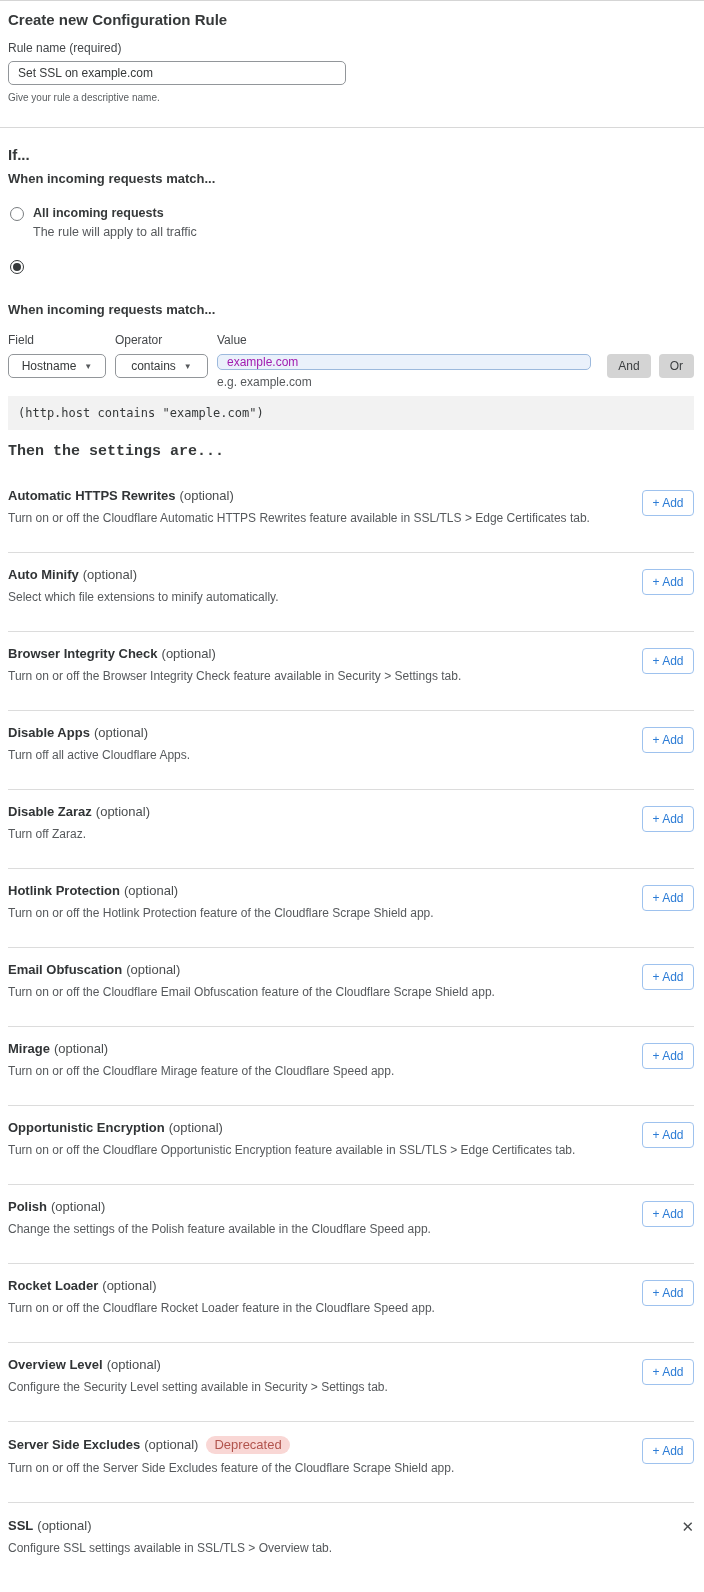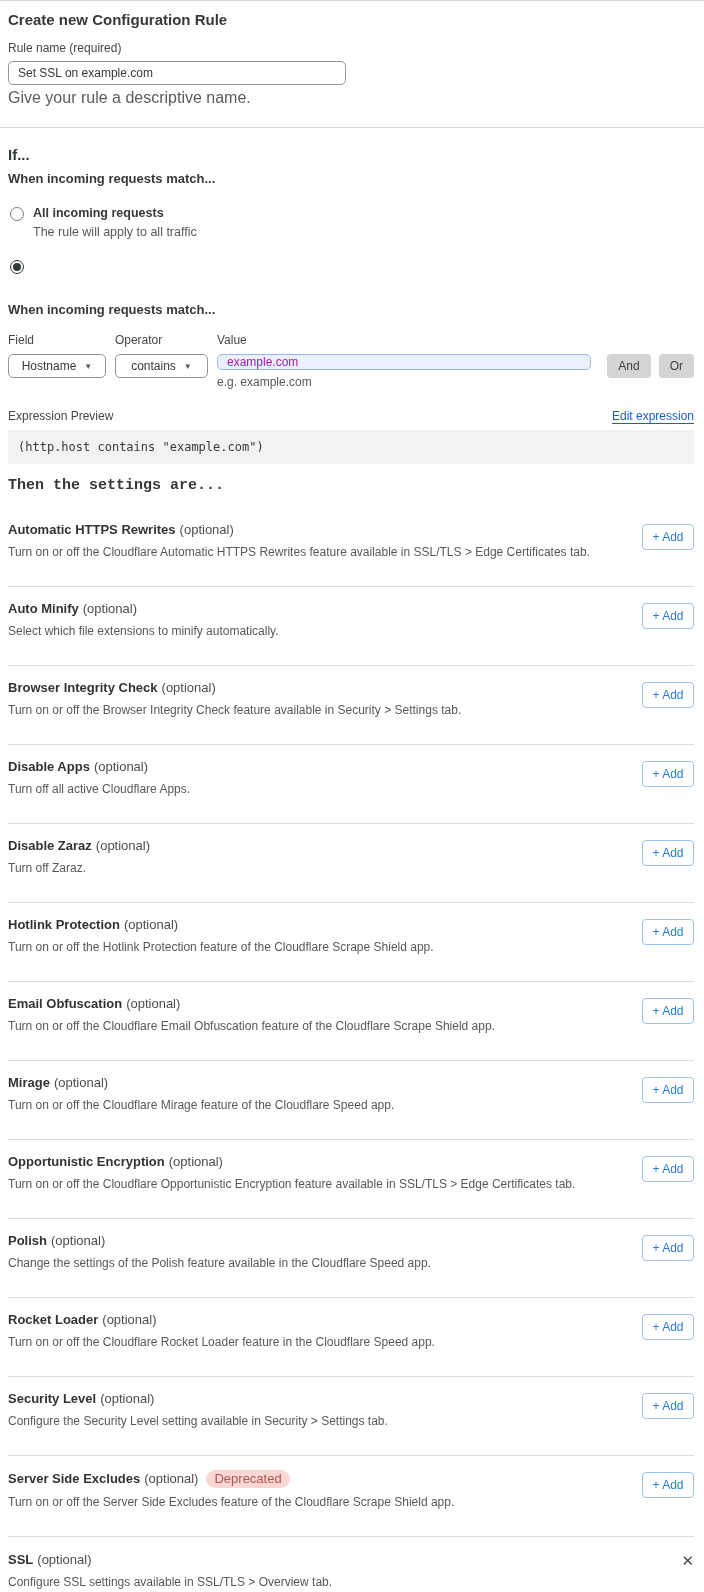--- a/index.html
+++ b/index.html
@@ -34,21 +34,21 @@
     border-radius: 5px;
     padding: 0 9px;
     font-size: 12px;
     font-family: "Liberation Sans", sans-serif;
     color: #36393a;
     background: #fff;
     outline: none;
     display: block;
   }
   .help-text {
-    font-size: 16px;
+    font-size: 10px;
     color: #595d60;
     line-height: 15px;
     margin-top: 5px;
   }
   .full-divider {
     border: none;
     border-top: 1px solid #d8d8d8;
     margin: 22px 0 0 0;
   }
 
@@ -283,24 +283,20 @@
         <div class="field-label">Value</div>
         <input class="value-input" type="text" value="example.com" style="">
         <div class="value-hint">e.g. example.com</div>
       </div>
       <div class="conn-buttons">
         <button class="conn-btn">And</button>
         <button class="conn-btn">Or</button>
       </div>
     </div>
 
-    <div class="preview-row">
-      <span class="preview-label">Expression Preview</span>
-      <a class="edit-link">Edit expression</a>
-    </div>
     <div class="code-block">(http.host contains "example.com")</div>
 
     <div class="settings-heading">Then the settings are...</div>
 
     <div id="settings-list">
   <div class="setting-row">
     <div class="setting-text">
       <div class="setting-title-line">
         <span class="setting-title">Automatic HTTPS Rewrites</span>
         <span class="setting-suffix">(optional)</span>
@@ -427,21 +423,21 @@
 
       </div>
       <div class="setting-desc">Turn on or off the Cloudflare Rocket Loader feature in the Cloudflare Speed app.</div>
     </div>
     <button class="add-btn">+ Add</button>
   </div>
 
   <div class="setting-row">
     <div class="setting-text">
       <div class="setting-title-line">
-        <span class="setting-title">Security Level</span>
+        <span class="setting-title">Overview Level</span>
         <span class="setting-suffix">(optional)</span>
 
       </div>
       <div class="setting-desc">Configure the Security Level setting available in Security &gt; Settings tab.</div>
     </div>
     <button class="add-btn">+ Add</button>
   </div>
 
   <div class="setting-row">
     <div class="setting-text">

